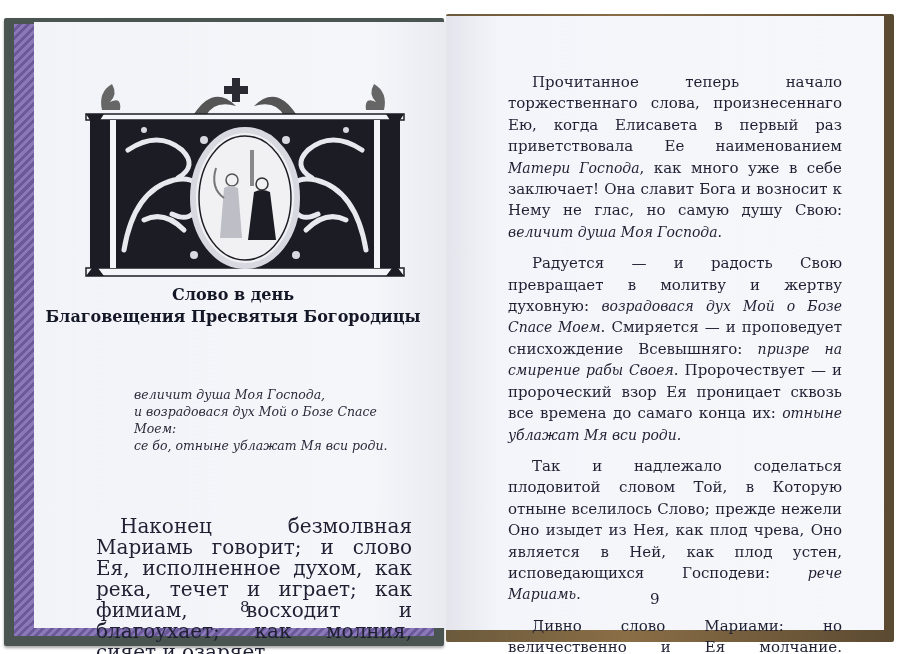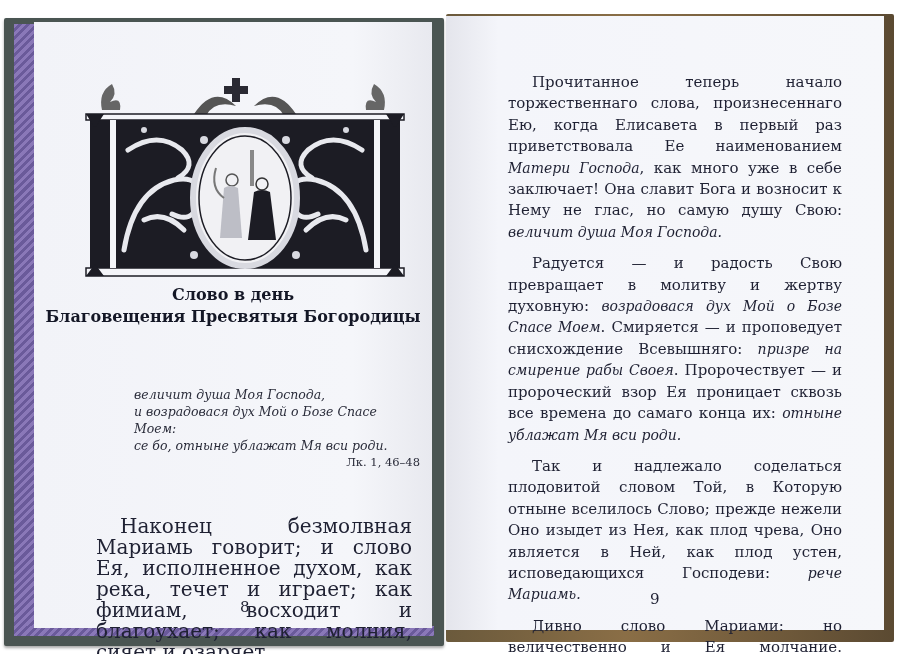--- a/index.html
+++ b/index.html
@@ -24,20 +24,21 @@
     position:absolute; left:446px; top:14px; width:448px; height:628px;
     background: linear-gradient(90deg,#6b5a3c,#8a6e46 40%,#5b4a32);
     border-radius:2px;
   }
   .page {
     position:absolute; background:#f4f5f9; color:#1b1d2e;
   }
   .page-left {
     left:34px; top:22px; width:398px; height:606px;
     background: linear-gradient(90deg,#f2f3f8 0%,#f5f6fa 80%,#e8e9ef 100%);
+    padding-left: 24px;
   }
   .page-right {
     left:446px; top:16px; width:438px; height:614px;
     background: linear-gradient(90deg,#e4e5ec 0%,#f4f5fa 12%,#f6f7fa 100%);
   }
   .vignette {
     position:absolute; left:50px; top:48px; width:322px; height:220px;
   }
   .title {
     position:absolute; left:0; width:398px; top:262px; text-align:center;
@@ -122,21 +123,20 @@
 
   <div class="title">
     <div>Слово в день</div>
     <div>Благовещения Пресвятыя Богородицы</div>
   </div>
 
   <div class="epigraph">
     <div>величит душа Моя Господа,</div>
     <div>и возрадовася дух Мой о Бозе Спасе Моем:</div>
     <div>се бо, отныне ублажат Мя вси роди.</div>
-    <div class="ref">Лк. 1, 46–48</div>
   </div>
 
   <div class="body-left">
     <p class="para">Наконец безмолвная Мариамь говорит; и слово Ея, исполненное духом, как река, течет и играет; как фимиам, восходит и благоухает; как молния, сияет и озаряет.</p>
   </div>
 
   <div class="page-num pn-left">8</div>
 </div>
 
 <div class="page page-right">

